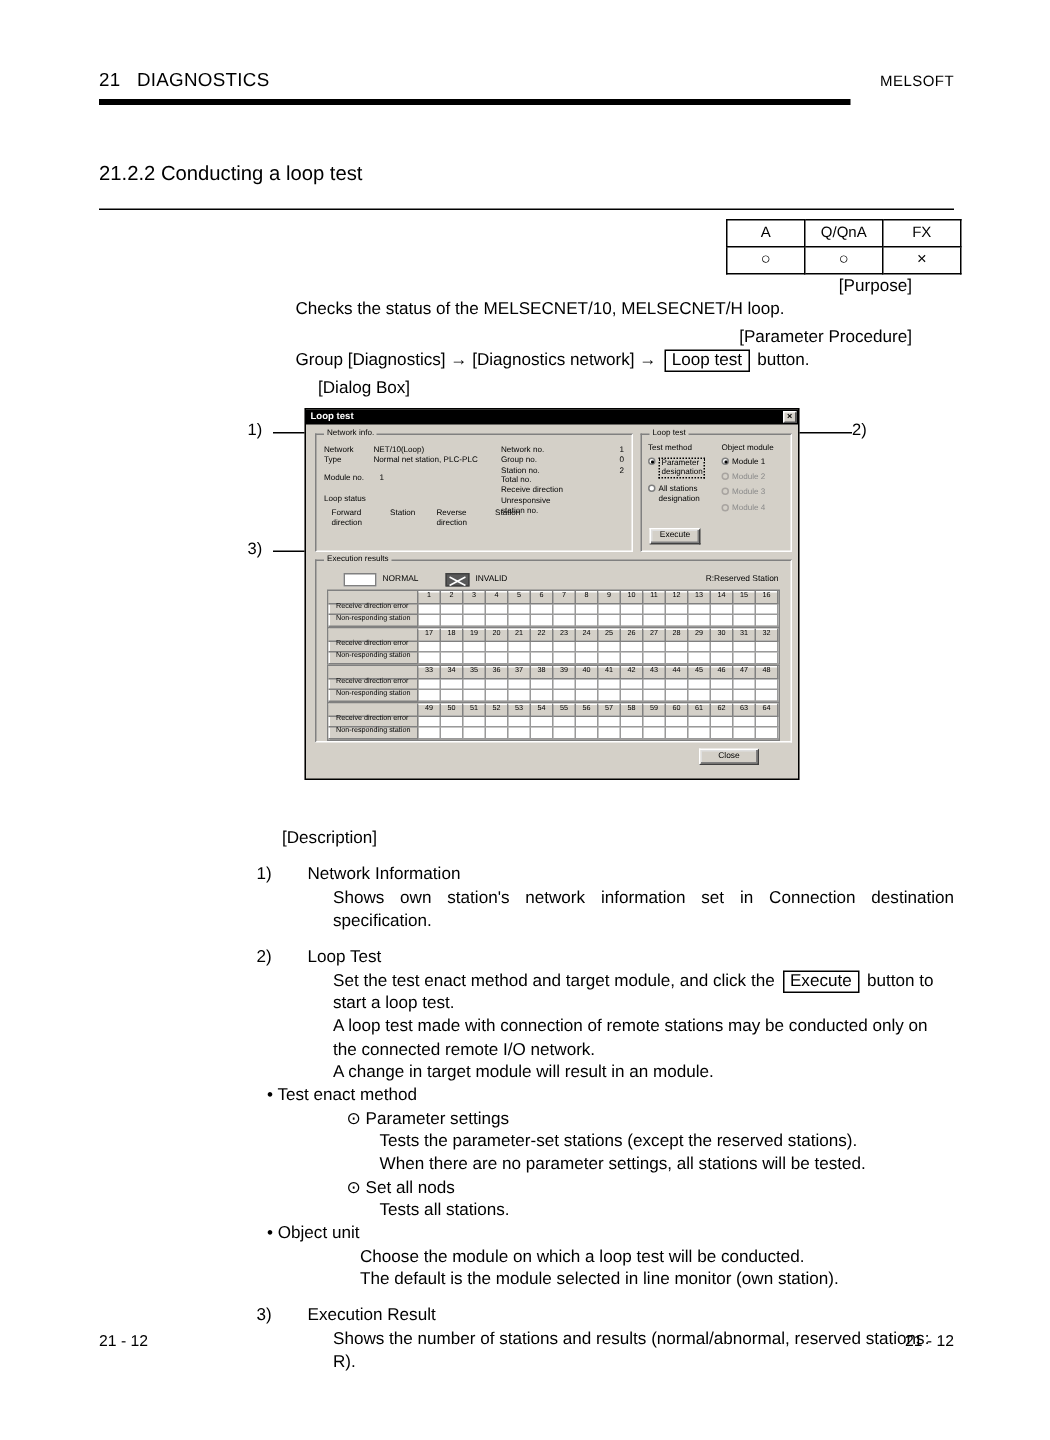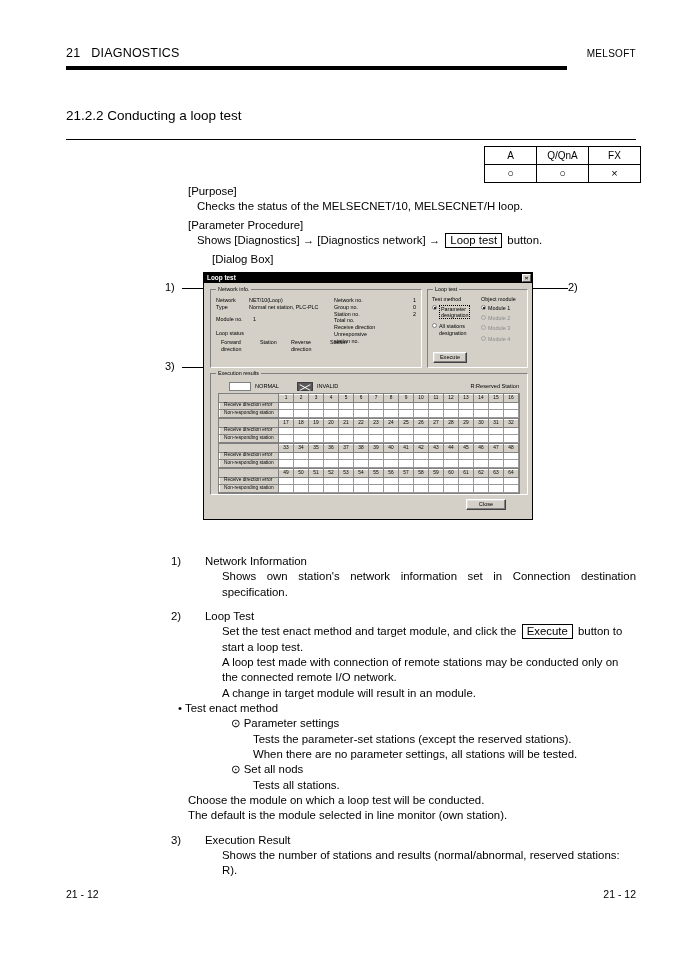--- a/index.html
+++ b/index.html
@@ -75,21 +75,21 @@
     line-height: 1;
   }
   .compat-table td.mark { font-size: 11px; }
 
   
   .blk {
     position: absolute;
     font-size: 11.4px;
     line-height: 1.34;
   }
-  .blk .lbl { display: block; }
+  .blk .lbl { display: block; text-align: right; }
   .blk .ind { display: block; margin-left: 9px; }
   .boxed-btn {
     border: 1.2px solid #000;
     padding: 0 4px;
     margin: 0 2px;
     display: inline-block;
     line-height: 1.15;
   }
 
   #purpose-block { left: 188px; top: 184px; width: 420px; }
@@ -373,20 +373,21 @@
     display: block;
     margin-left: 54px;
     text-indent: -11px;
   }
   #desc-block .subpara {
     display: block;
     margin-left: 65px;
   }
   #desc-block .objpara {
     display: block;
+    margin-left: 52px;
   }
 
   
   .footer {
     position: absolute;
     left: 66px;
     top: 888px;
     width: 570px;
     display: flex;
     justify-content: space-between;
@@ -424,21 +425,21 @@
   </table>
 
 <div class="blk" id="purpose-block">
   <span class="lbl">[Purpose]</span>
   <span class="ind">Checks the status of the MELSECNET/10, MELSECNET/H loop.</span>
 </div>
 
 <div class="blk" id="procedure-block">
   <span class="lbl">[Parameter Procedure]</span>
   <span class="ind">
-    <span>Shows [Diagnostics]</span>
+    <span>Group [Diagnostics]</span>
     <span>→</span>
     <span>[Diagnostics network]</span>
     <span>→</span>
     <span class="boxed-btn">Loop test</span>
     <span>button.</span>
   </span>
 </div>
 
 <div class="blk" id="dialogbox-label">[Dialog Box]</div>
 
@@ -818,37 +819,39 @@
         </tr>
       </tbody>
         </table>
     </div>
   </div>
 
   <div class="btn" id="close-btn">Close</div>
 </div>
 
 <div id="desc-block">
+  <span class="d-head">[Description]</span>
 
   <span class="item">
     <span class="item-title"><span class="num">1)</span><span>Network Information</span></span>
     <span class="para justify">Shows own station's network information set in Connection destination specification.</span>
   </span>
 
   <span class="item">
     <span class="item-title"><span class="num">2)</span><span>Loop Test</span></span>
     <span class="para"><span>Set the test enact method and target module, and click the</span> <span class="boxed-btn">Execute</span> <span>button to start a loop test.</span></span>
     <span class="para">A loop test made with connection of remote stations may be conducted only on the connected remote I/O network.</span>
     <span class="para">A change in target module will result in an module.</span>
     <span class="bullet"><span>•</span> <span>Test enact method</span></span>
     <span class="sub"><span>⊙</span> <span>Parameter settings</span></span>
     <span class="subpara">Tests the parameter-set stations (except the reserved stations).</span>
     <span class="subpara">When there are no parameter settings, all stations will be tested.</span>
     <span class="sub"><span>⊙</span> <span>Set all nods</span></span>
     <span class="subpara">Tests all stations.</span>
+    <span class="bullet"><span>•</span> <span>Object unit</span></span>
     <span class="objpara">Choose the module on which a loop test will be conducted.</span>
     <span class="objpara">The default is the module selected in line monitor (own station).</span>
   </span>
 
   <span class="item">
     <span class="item-title"><span class="num">3)</span><span>Execution Result</span></span>
     <span class="para">Shows the number of stations and results (normal/abnormal, reserved stations: R).</span>
   </span>
 </div>
 

